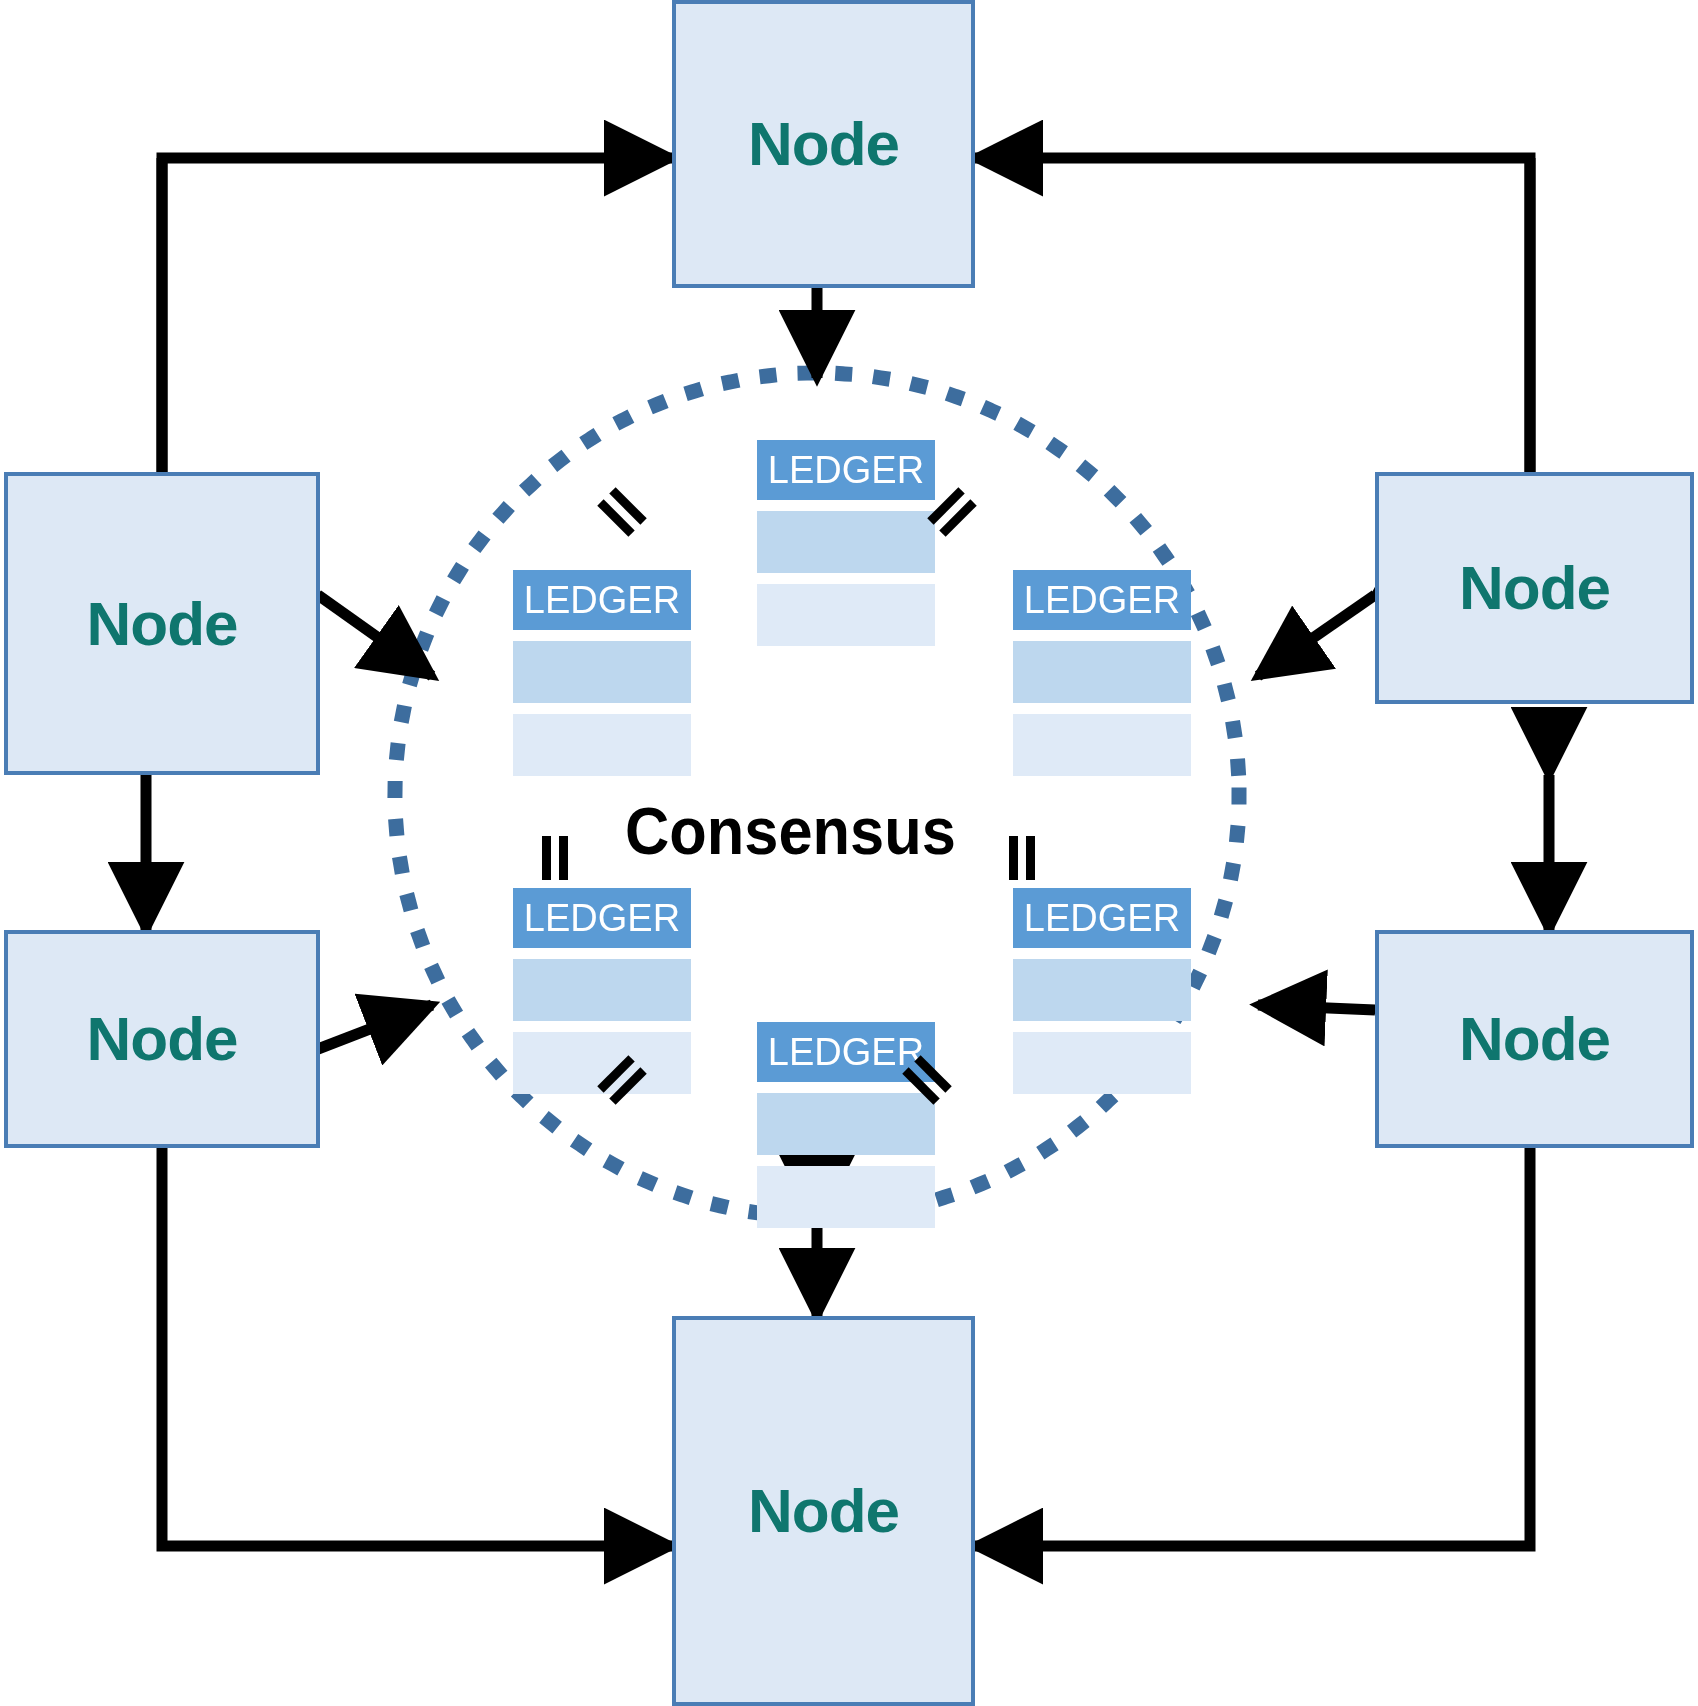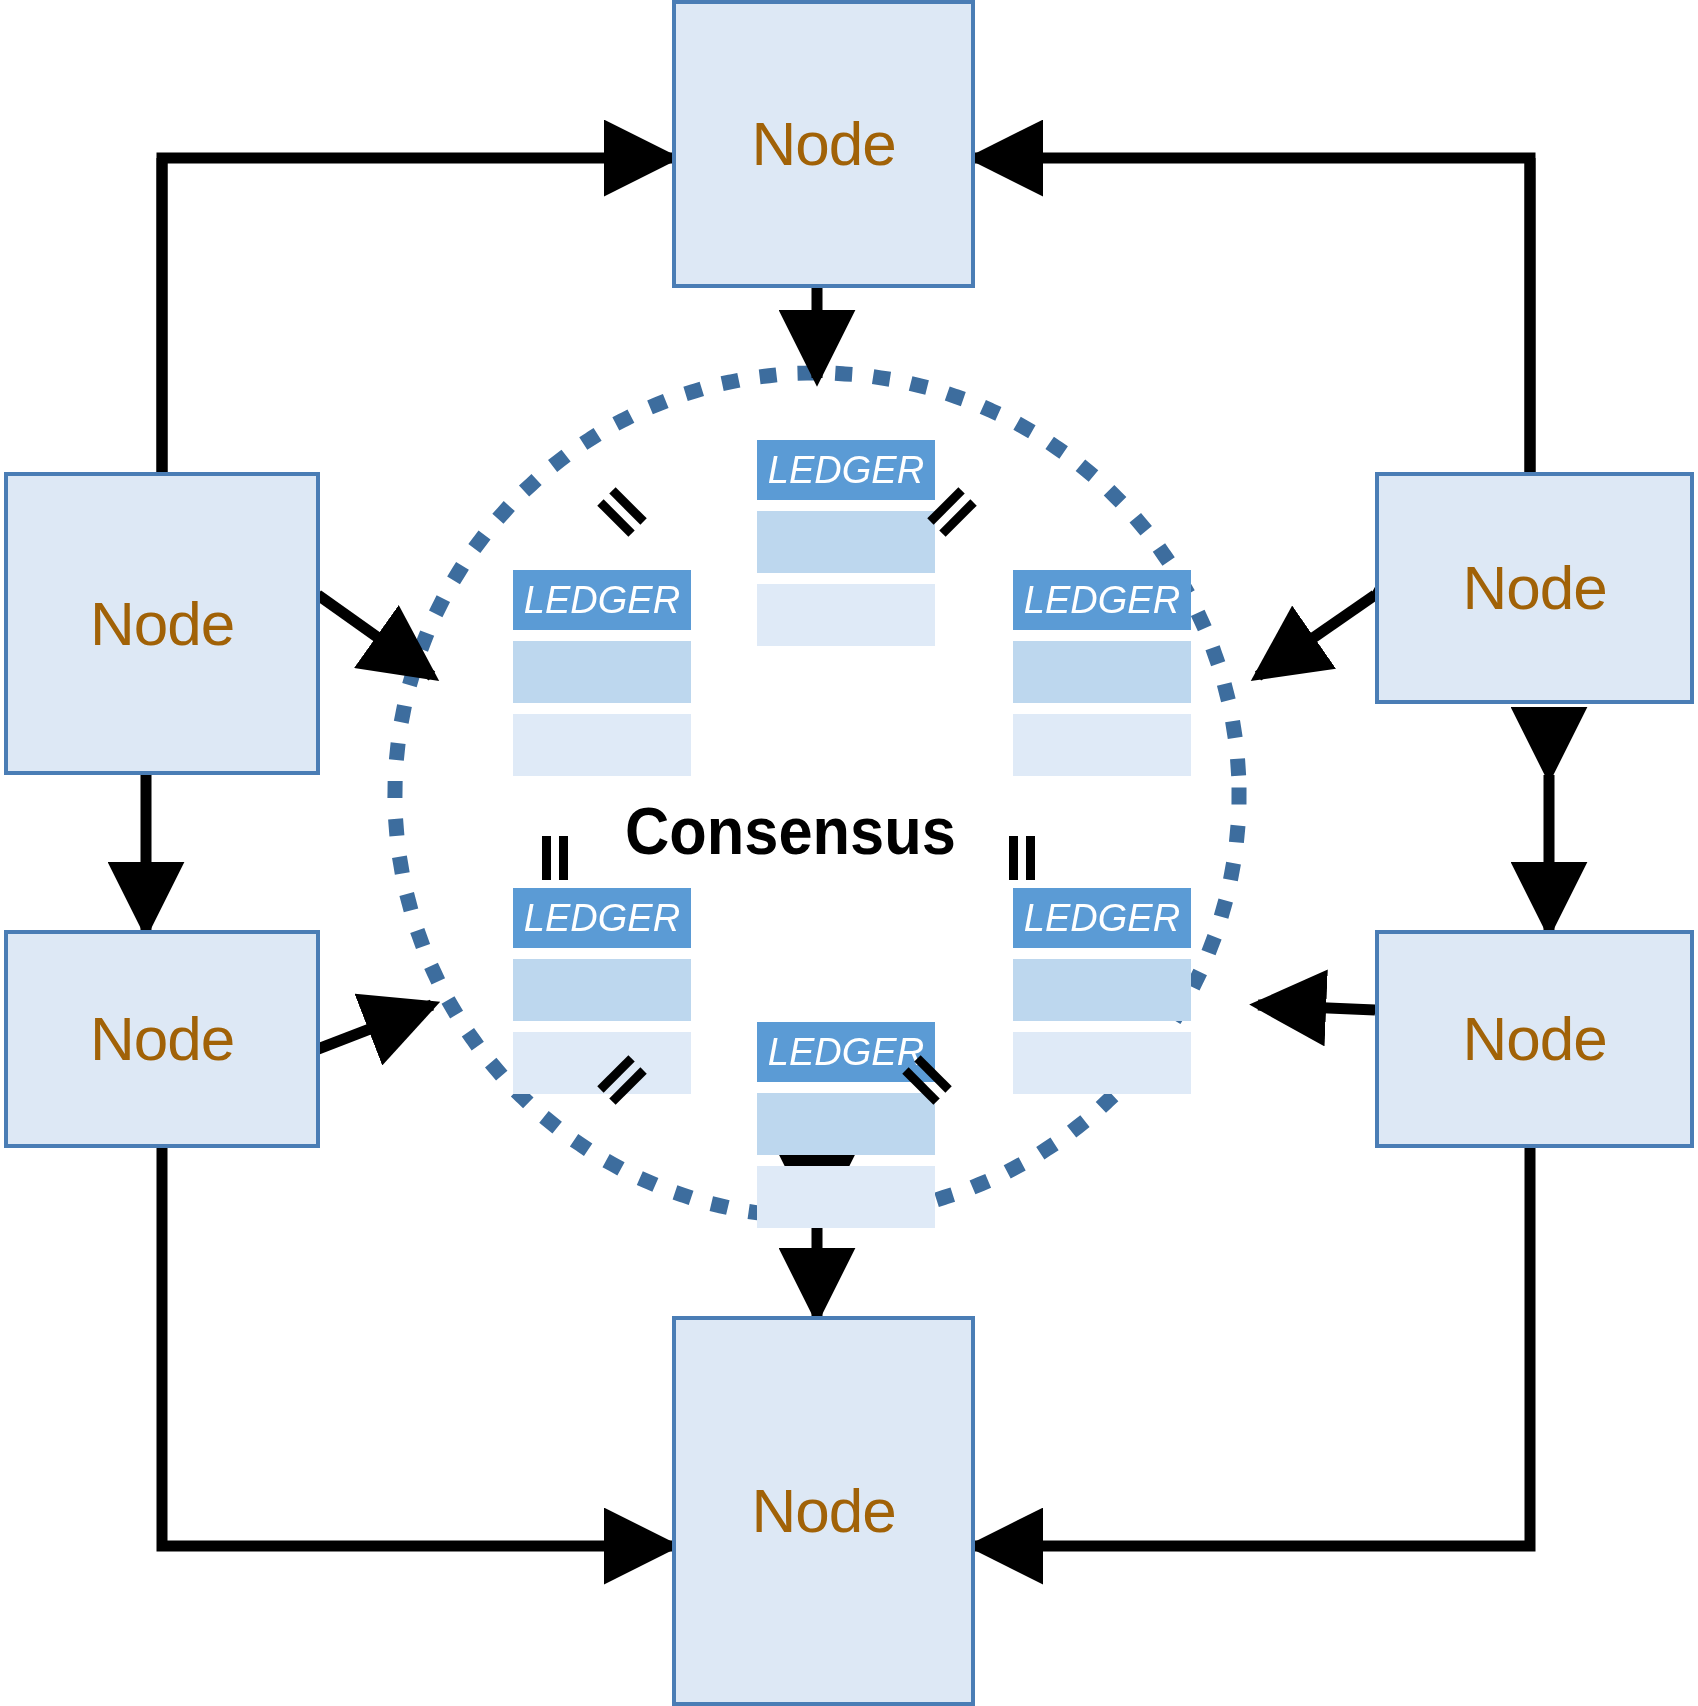--- a/index.html
+++ b/index.html
@@ -13,29 +13,29 @@
   
   .node-box{
     position:absolute;
     background:#dde8f5;
     border:4px solid #4a7db5;
     box-sizing:border-box;
     display:flex;align-items:center;justify-content:center;
   }
   .node-label{
     font-size:62px;
-    font-weight:normal;
-    color:#a16207;
+    font-weight:bold;
+    color:#0f766e;
     letter-spacing:-1px;
     font-family:"Liberation Sans","DejaVu Sans",sans-serif;
     line-height:1;
   }
 
   
-  .ledger{position:absolute;width:178px;font-style:italic;}
+  .ledger{position:absolute;width:178px;}
   .ledger-head{
     height:60px;background:#5b9bd5;
     display:flex;align-items:center;justify-content:center;
     color:#ffffff;font-size:38px;letter-spacing:0px;
     font-family:"Liberation Sans","DejaVu Sans",sans-serif;
   }
   .ledger-row{height:62px;margin-top:11px;}
   .ledger-row.r1{background:#bdd7ee;}
   .ledger-row.r2{background:#dfeaf7;}
 

